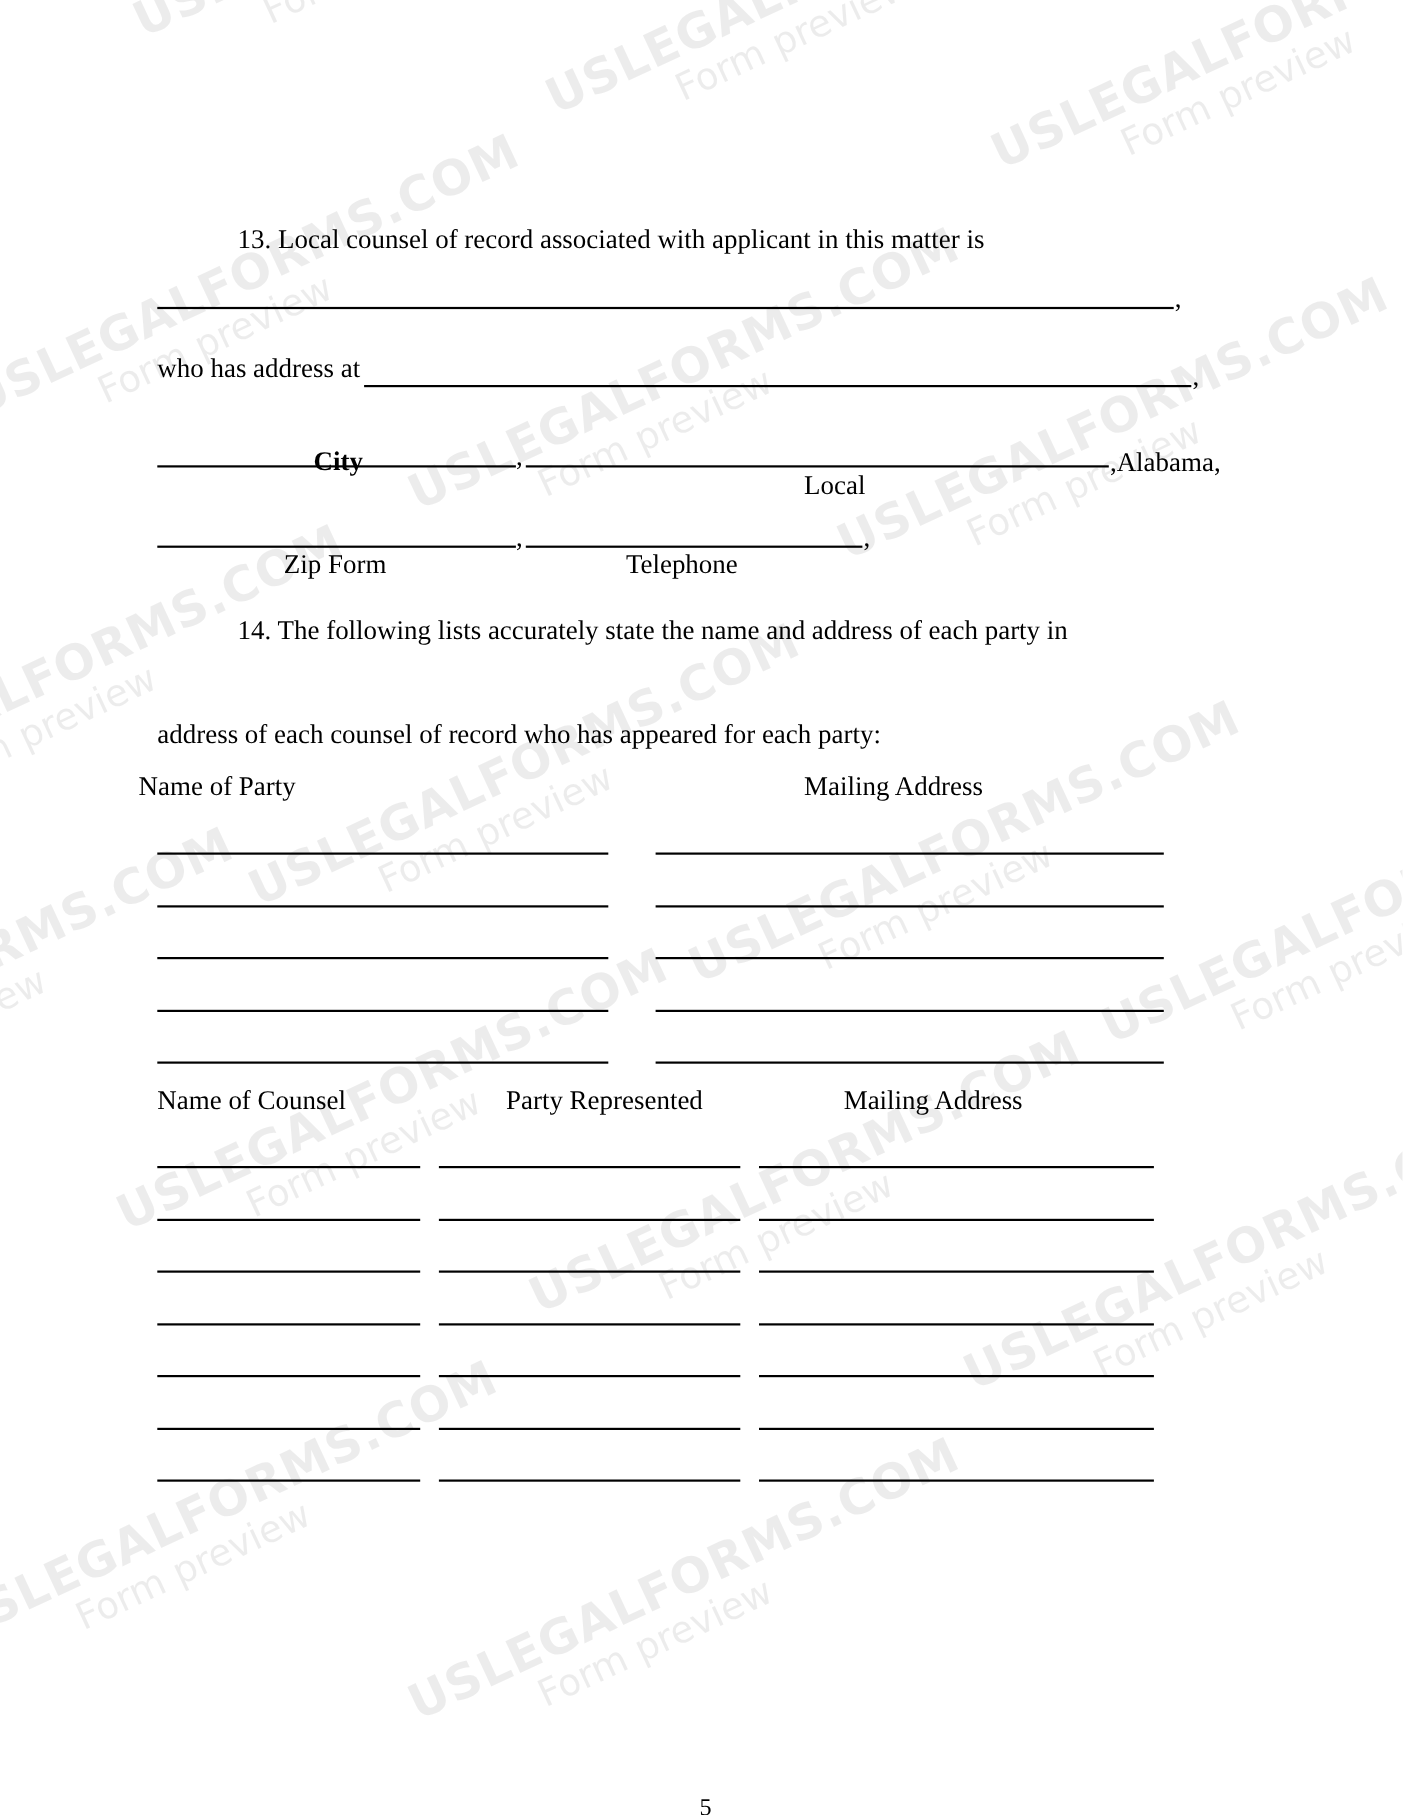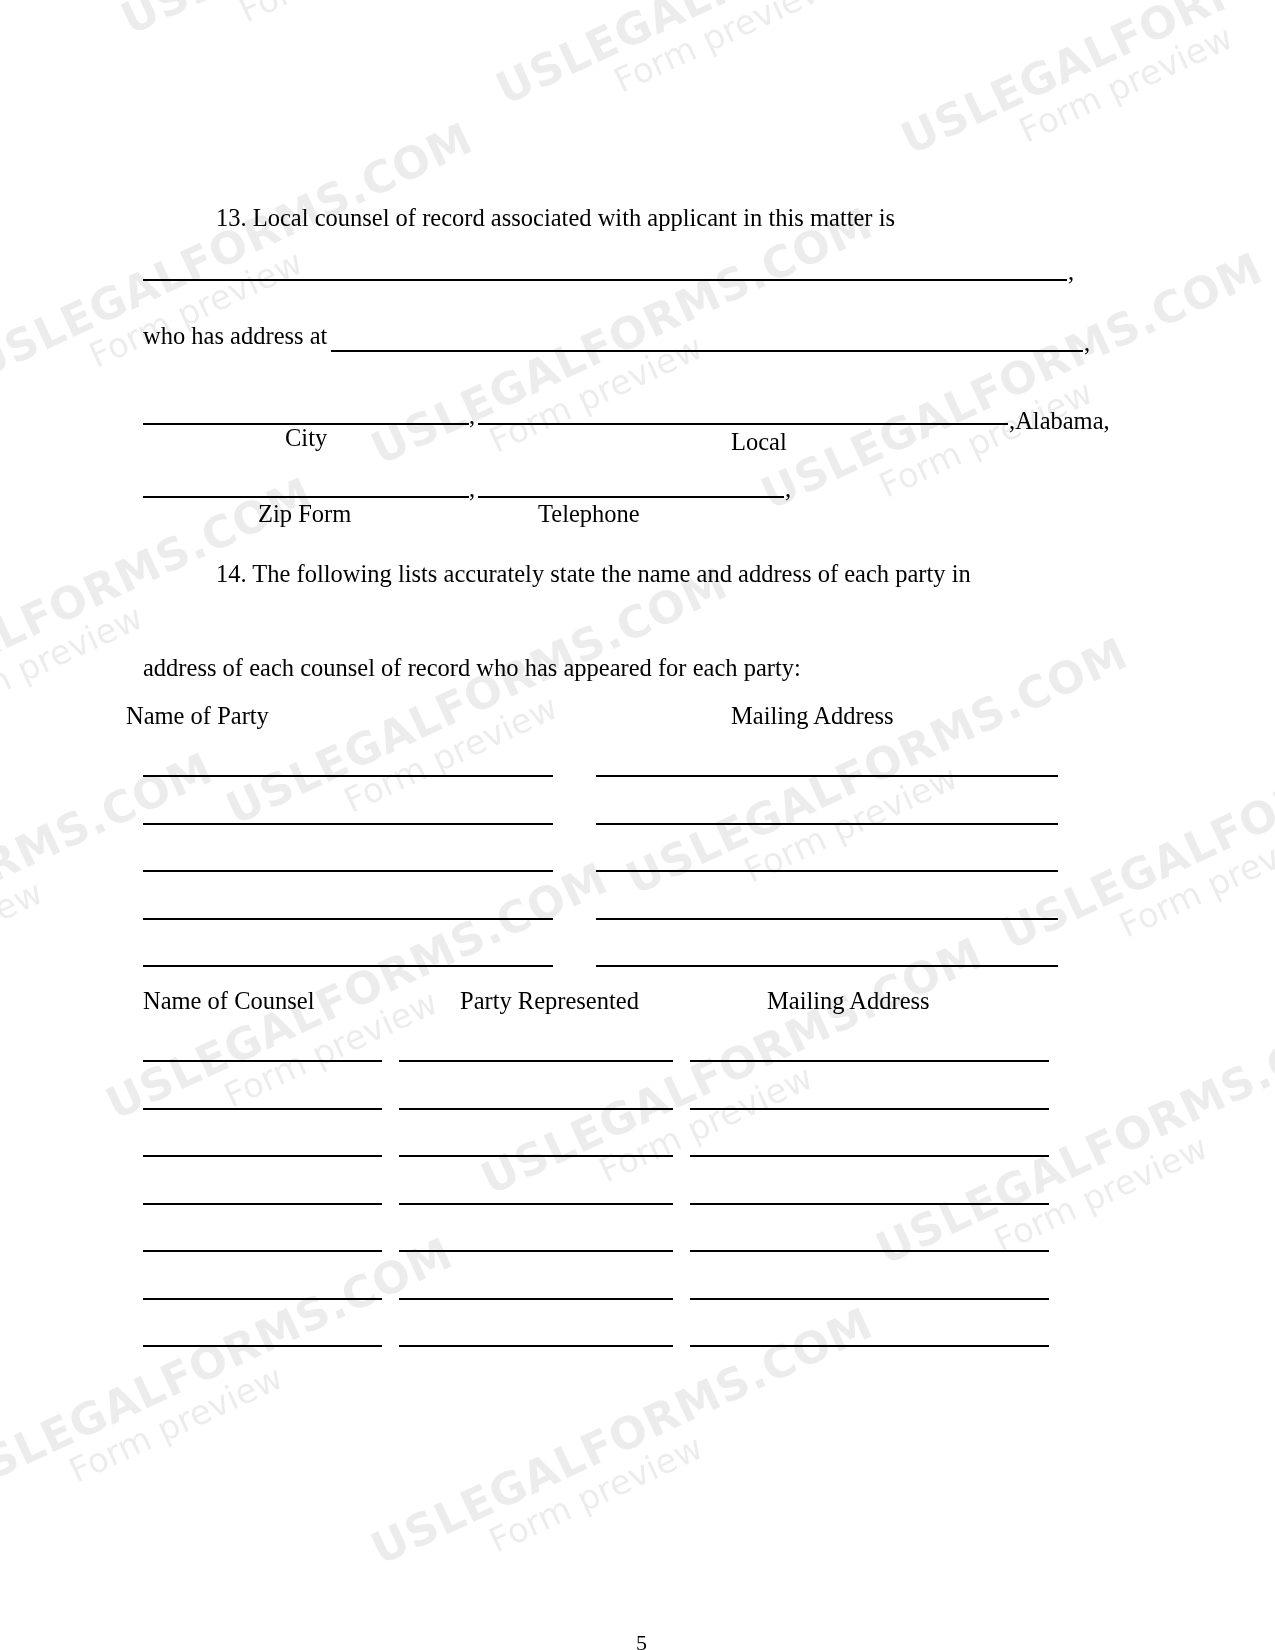--- a/index.html
+++ b/index.html
@@ -93,29 +93,29 @@
   <div class="txt" style="left:1068px; top:260px;">,</div>
 
   <div class="txt" style="left:143px; top:324px;">who has address at</div>
   <div class="line" style="left:331px; top:350px; width:752px;"></div>
   <div class="txt" style="left:1084px; top:331px;">,</div>
 
   <div class="line" style="left:143px; top:423px; width:326px;"></div>
   <div class="txt" style="left:469px; top:404px;">,</div>
   <div class="line" style="left:478px; top:423px; width:530px;"></div>
   <div class="txt" style="left:1009px; top:397px;margin-top:12px;">,Alabama,</div>
-  <div class="lbl" style="left:285px; top:426px;">City</div>
+  <div class="lbl" style="left:285px; top:408px;font-weight:bold;">City</div>
   <div class="lbl" style="left:731px; top:430px;">Local</div>
 
   <div class="line" style="left:143px; top:496px; width:326px;"></div>
   <div class="txt" style="left:469px; top:477px;">,</div>
   <div class="line" style="left:478px; top:496px; width:306px;"></div>
   <div class="txt" style="left:785px; top:477px;">,</div>
   <div class="lbl" style="left:258px; top:502px;">Zip Form</div>
-  <div class="lbl" style="left:538px; top:502px;text-align:right;">Telephone</div>
+  <div class="lbl" style="left:569px; top:502px;text-align:right;">Telephone</div>
 
   <div class="txt" style="left:216px; top:562px;">14.  The following lists accurately state the name and address of each party in</div>
   <div class="txt" style="left:143px; top:656px;">address of each counsel of record who has appeared for each party:</div>
 
   <div class="lbl" style="left:126px; top:704px;">Name of Party</div>
   <div class="lbl" style="left:731px; top:704px;">Mailing Address</div>
 
   <div>
     <div class="line" style="left:143px; top:775px; width:410px;"></div>
     <div class="line" style="left:596px; top:775px; width:462px;"></div>

